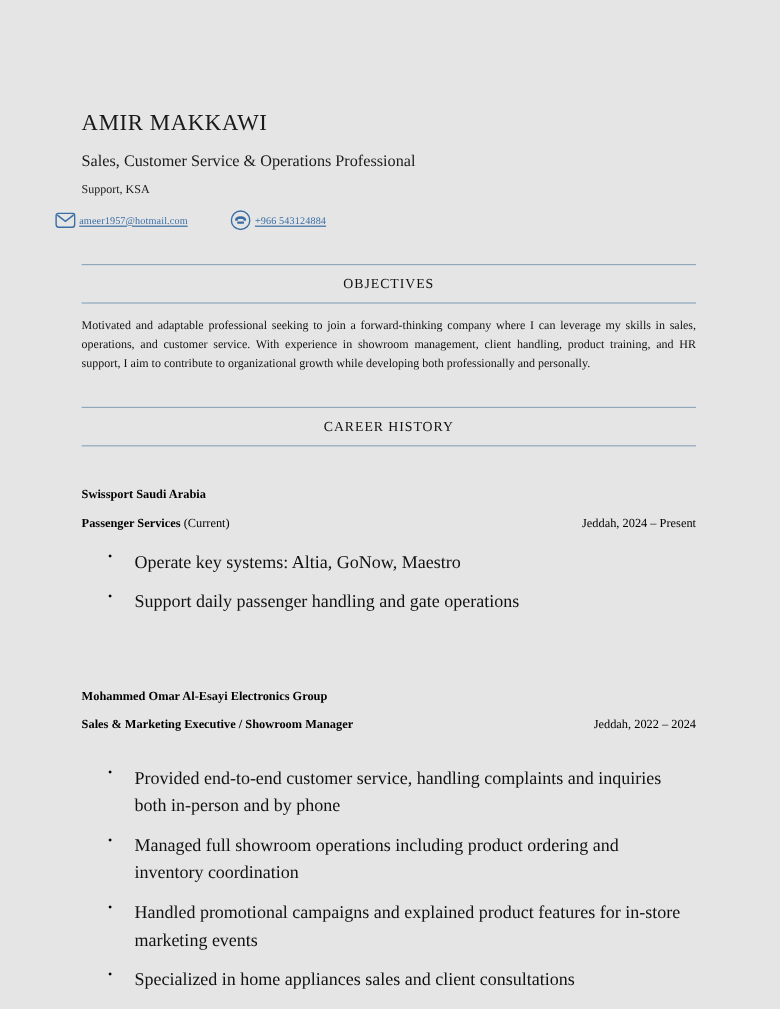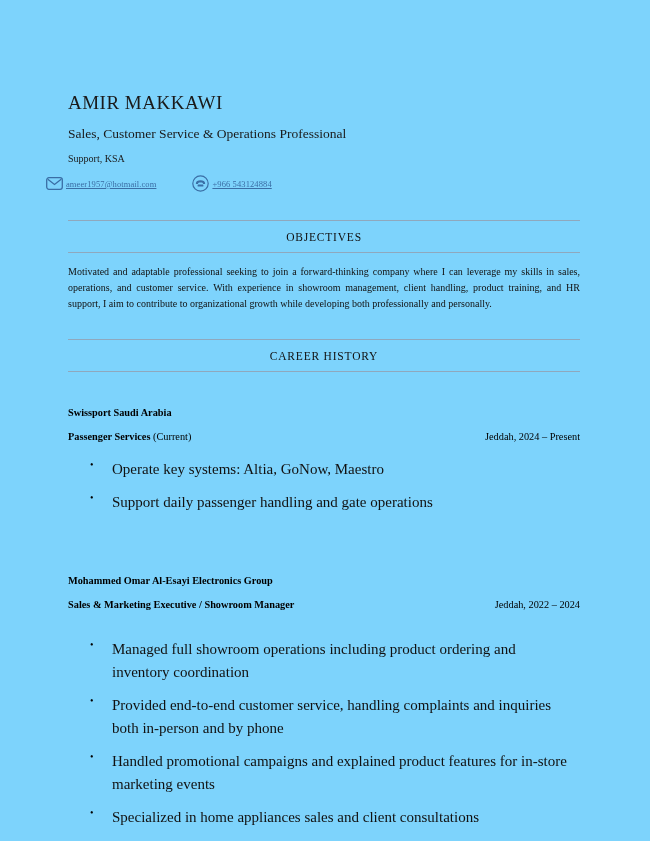--- a/index.html
+++ b/index.html
@@ -11,21 +11,21 @@
     width: 650px;
     height: 841px;
     font-family: "Liberation Serif", "DejaVu Serif", serif;
     color: #000000;
     overflow: hidden;
   }
   .page {
     position: relative;
     width: 650px;
     height: 841px;
-    background: #7dd3fc;
+    background: #e5e5e5;
     box-sizing: border-box;
     padding: 0;
   }
   .content {
     position: absolute;
     left: 68px;
     top: 92px;
     width: 512px;
   }
 
@@ -233,22 +233,22 @@
       <div class="job job-2">
         <div class="job-company">Mohammed Omar Al-Esayi Electronics Group</div>
         <div class="job-line">
           <div class="job-title">
             <span>Sales &amp; Marketing Executive / Showroom Manager</span>
             <span class="soft"></span>
           </div>
           <div class="job-meta">Jeddah, 2022 – 2024</div>
         </div>
         <ul class="bullets">
+          <li>Provided end-to-end customer service, handling complaints and inquiries both in-person and by phone</li>
           <li>Managed full showroom operations including product ordering and inventory coordination</li>
-          <li>Provided end-to-end customer service, handling complaints and inquiries both in-person and by phone</li>
           <li>Handled promotional campaigns and explained product features for in-store marketing events</li>
           <li>Specialized in home appliances sales and client consultations</li>
         </ul>
       </div>
     </div>
 
   </div>
 </div>
 
 </body></html>

